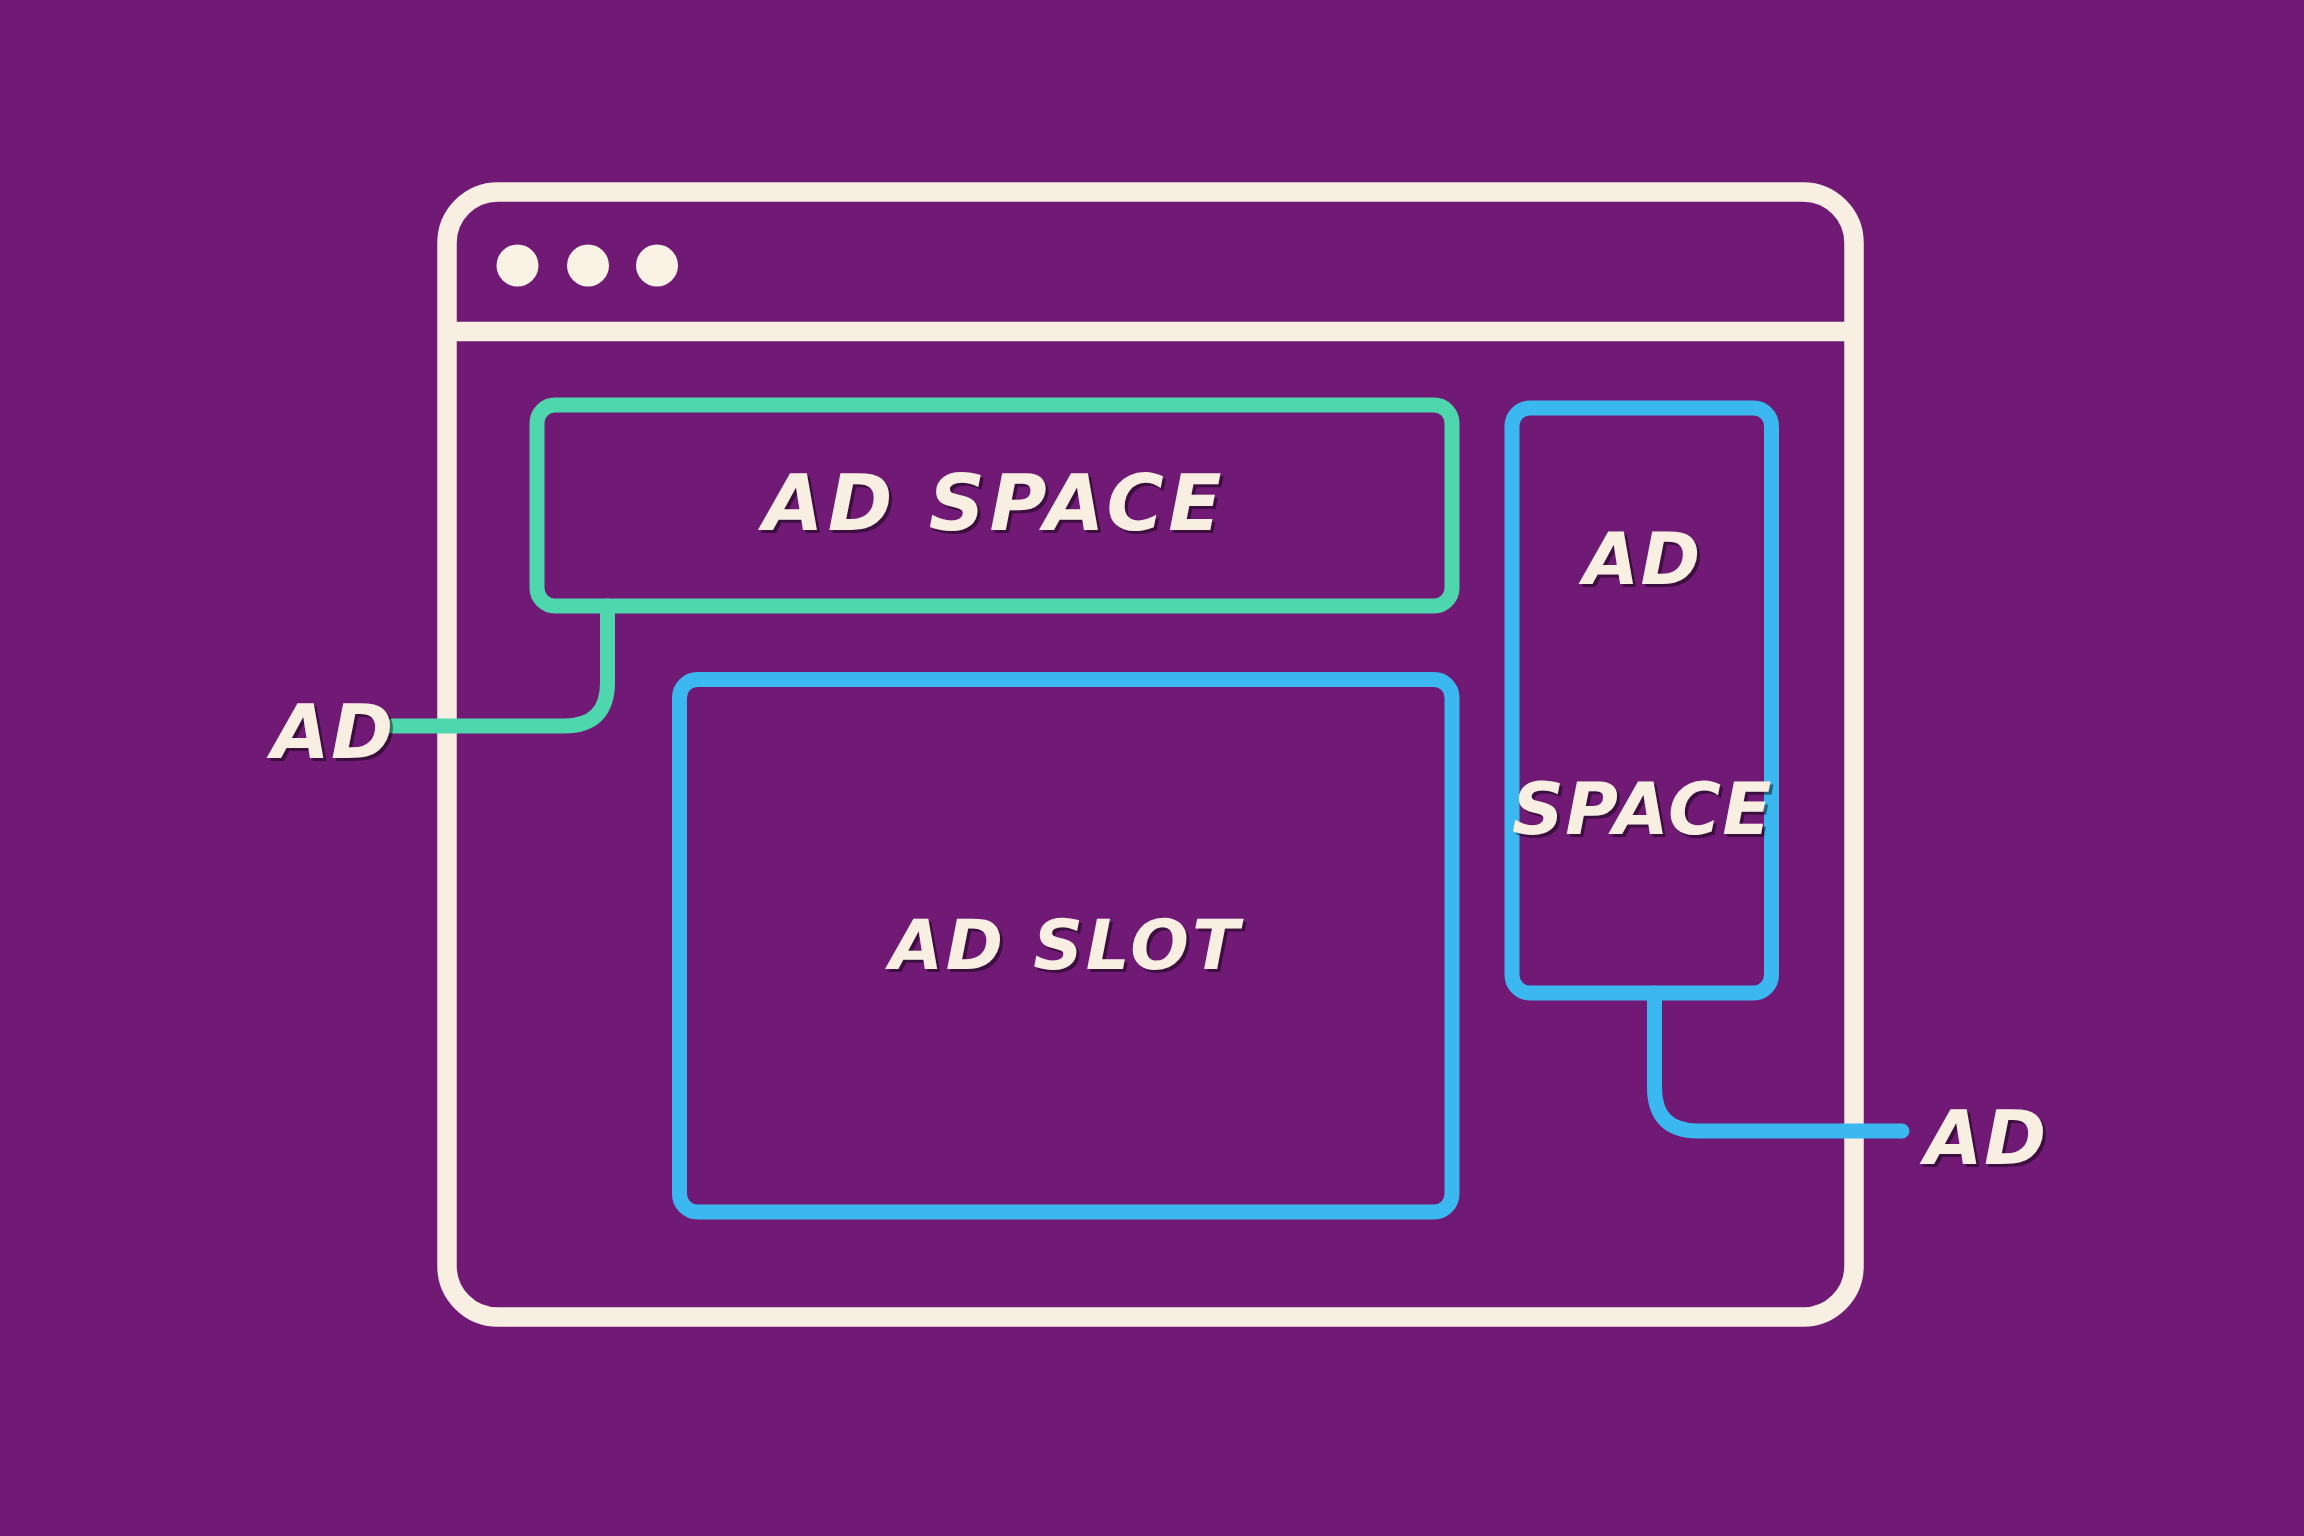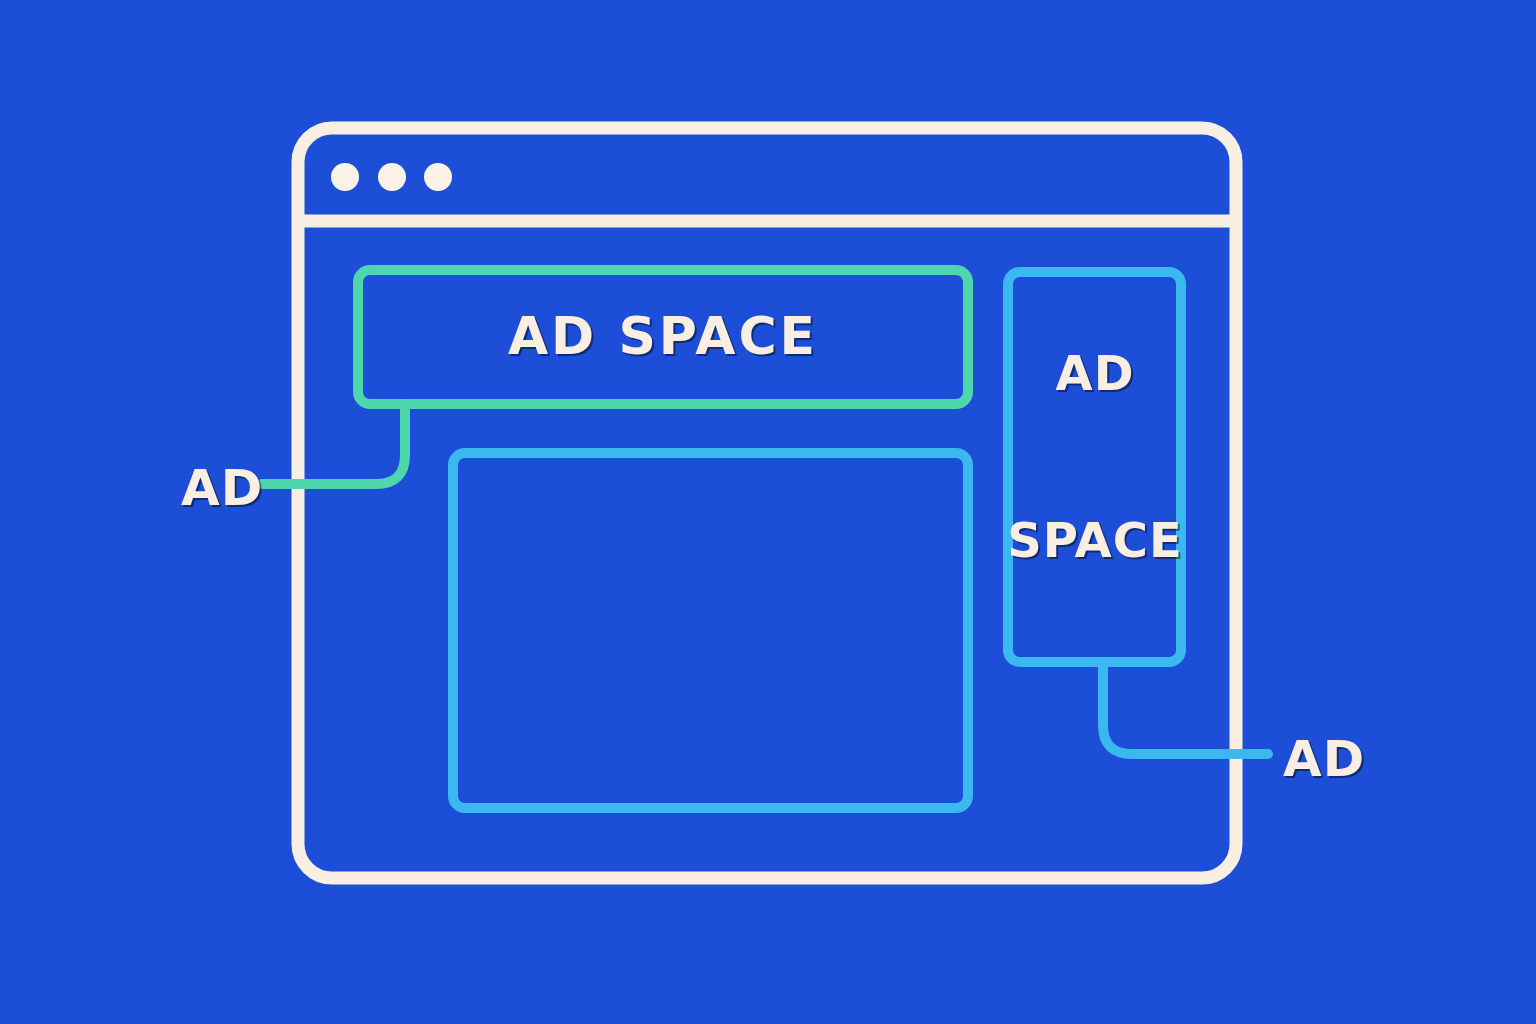--- a/index.html
+++ b/index.html
@@ -11,21 +11,22 @@
   body {
     width: 1536px;
     height: 1024px;
     overflow: hidden;
     font-family: "DejaVu Sans", "Liberation Sans", sans-serif;
   }
   #stage {
     position: relative;
     width: 1536px;
     height: 1024px;
-    background: #1d4ed8;
+    background: #701a75;
+    font-style: italic;
   }
   #diagram-svg {
     position: absolute;
     left: 0;
     top: 0;
     width: 1536px;
     height: 1024px;
     display: block;
   }
   .lbl {
@@ -100,20 +101,21 @@
 
     <rect x="1008" y="272" width="173" height="390" rx="12" ry="12" fill="none" stroke="#3cb8f0" stroke-width="10"></rect>
 
     <path d="M 405 404 L 405 455 Q 405 484 376 484 L 262 484" fill="none" stroke="#4ed6ad" stroke-width="10" stroke-linecap="round" stroke-linejoin="round"></path>
 
     <path d="M 1103 662 L 1103 725 Q 1103 754 1132 754 L 1268 754" fill="none" stroke="#3cb8f0" stroke-width="10" stroke-linecap="round" stroke-linejoin="round"></path>
   </svg>
 
   <div class="lbl box-label" id="label-ad-space">AD SPACE</div>
 
+  <div class="lbl box-label" id="label-ad-slot-main">AD SLOT</div>
 
   <div class="lbl box-label" id="label-ad-slot-side">
     <div>
       <div>AD</div>
       <div>SPACE</div>
     </div>
   </div>
 
   <div class="lbl" id="label-callout-left">AD</div>
 

